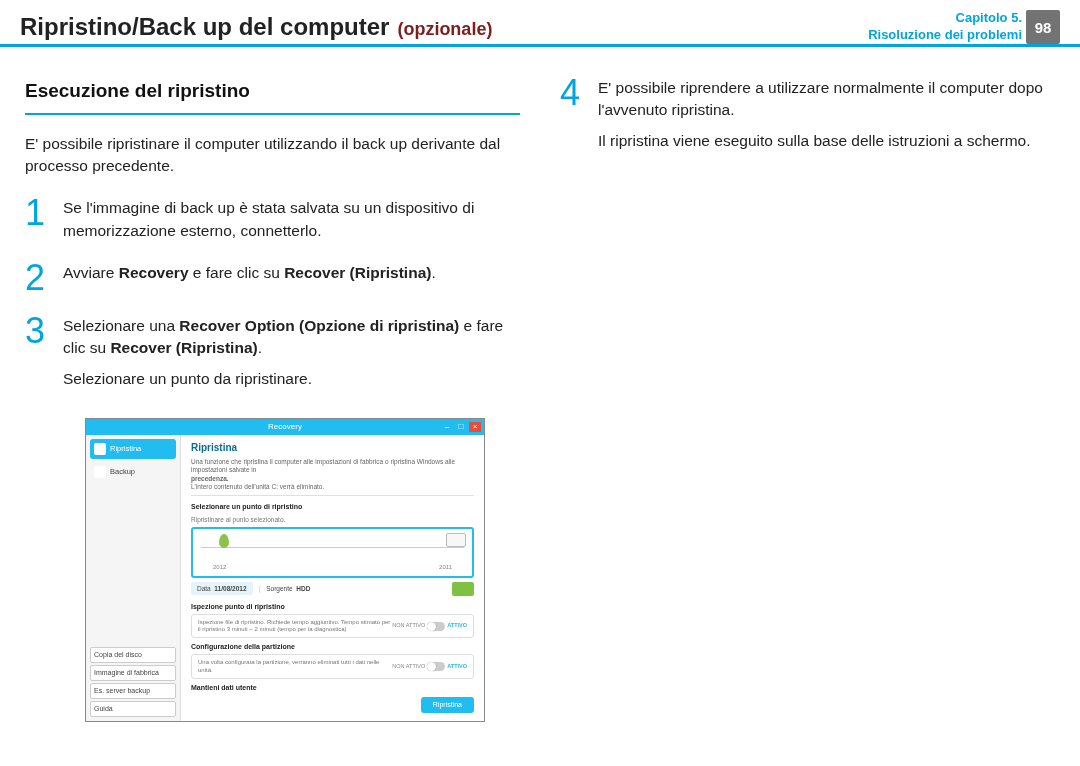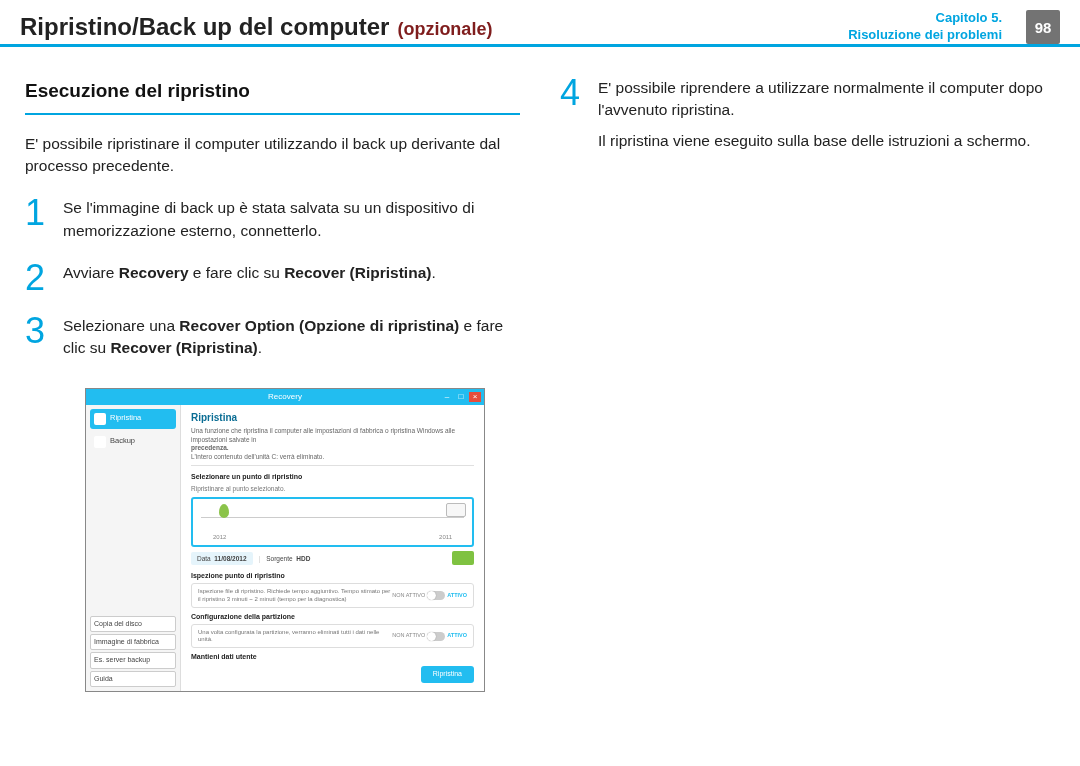--- a/index.html
+++ b/index.html
@@ -15,21 +15,21 @@
   .header {
     display: flex;
     align-items: center;
     justify-content: space-between;
     padding: 10px 20px 0 20px;
     border-bottom: 3px solid #00a5e0;
   }
   .header-left { display: flex; align-items: baseline; gap: 8px; }
   .title-main { font-size: 24px; font-weight: 700; }
   .title-sub { font-size: 18px; font-weight: 600; color: #7f1d1d; }
-  .header-right { display: flex; align-items: center; gap: 24px; }
+  .header-right { display: flex; align-items: center; gap: 4px; }
   .chapter { text-align: right; font-size: 13px; font-weight: 700; color: #00a5e0; line-height: 1.3; }
   .page-badge {
     background: #737373; color: #fff; width: 34px; height: 34px;
     display: flex; align-items: center; justify-content: center;
     font-size: 15px; font-weight: 600; border-radius: 2px;
   }
   .content { display: flex; gap: 40px; padding: 30px 25px; }
   .col { flex: 1; font-size: 15.5px; line-height: 1.45; }
   .section-h {
     font-size: 19px; font-weight: 700; color: #111;
@@ -115,20 +115,21 @@
       <div class="num">2</div>
       <div class="step-txt">
         <p><span>Avviare </span><b>Recovery</b><span> e fare clic su </span><b>Recover (Ripristina)</b><span>.</span></p>
       </div>
     </div>
 
     <div class="step">
       <div class="num">3</div>
       <div class="step-txt">
         <p><span>Selezionare una </span><b>Recover Option (Opzione di ripristina)</b><span> e fare clic su </span><b>Recover (Ripristina)</b><span>.</span></p>
+        <p>Selezionare un punto da ripristinare.</p>
       </div>
     </div>
 
     <div class="app">
       <div class="app-tb">
         <span>Recovery</span>
         <div class="app-tb-ctrl">
           <span>–</span>
           <span>□</span>
           <span class="app-close">×</span>

